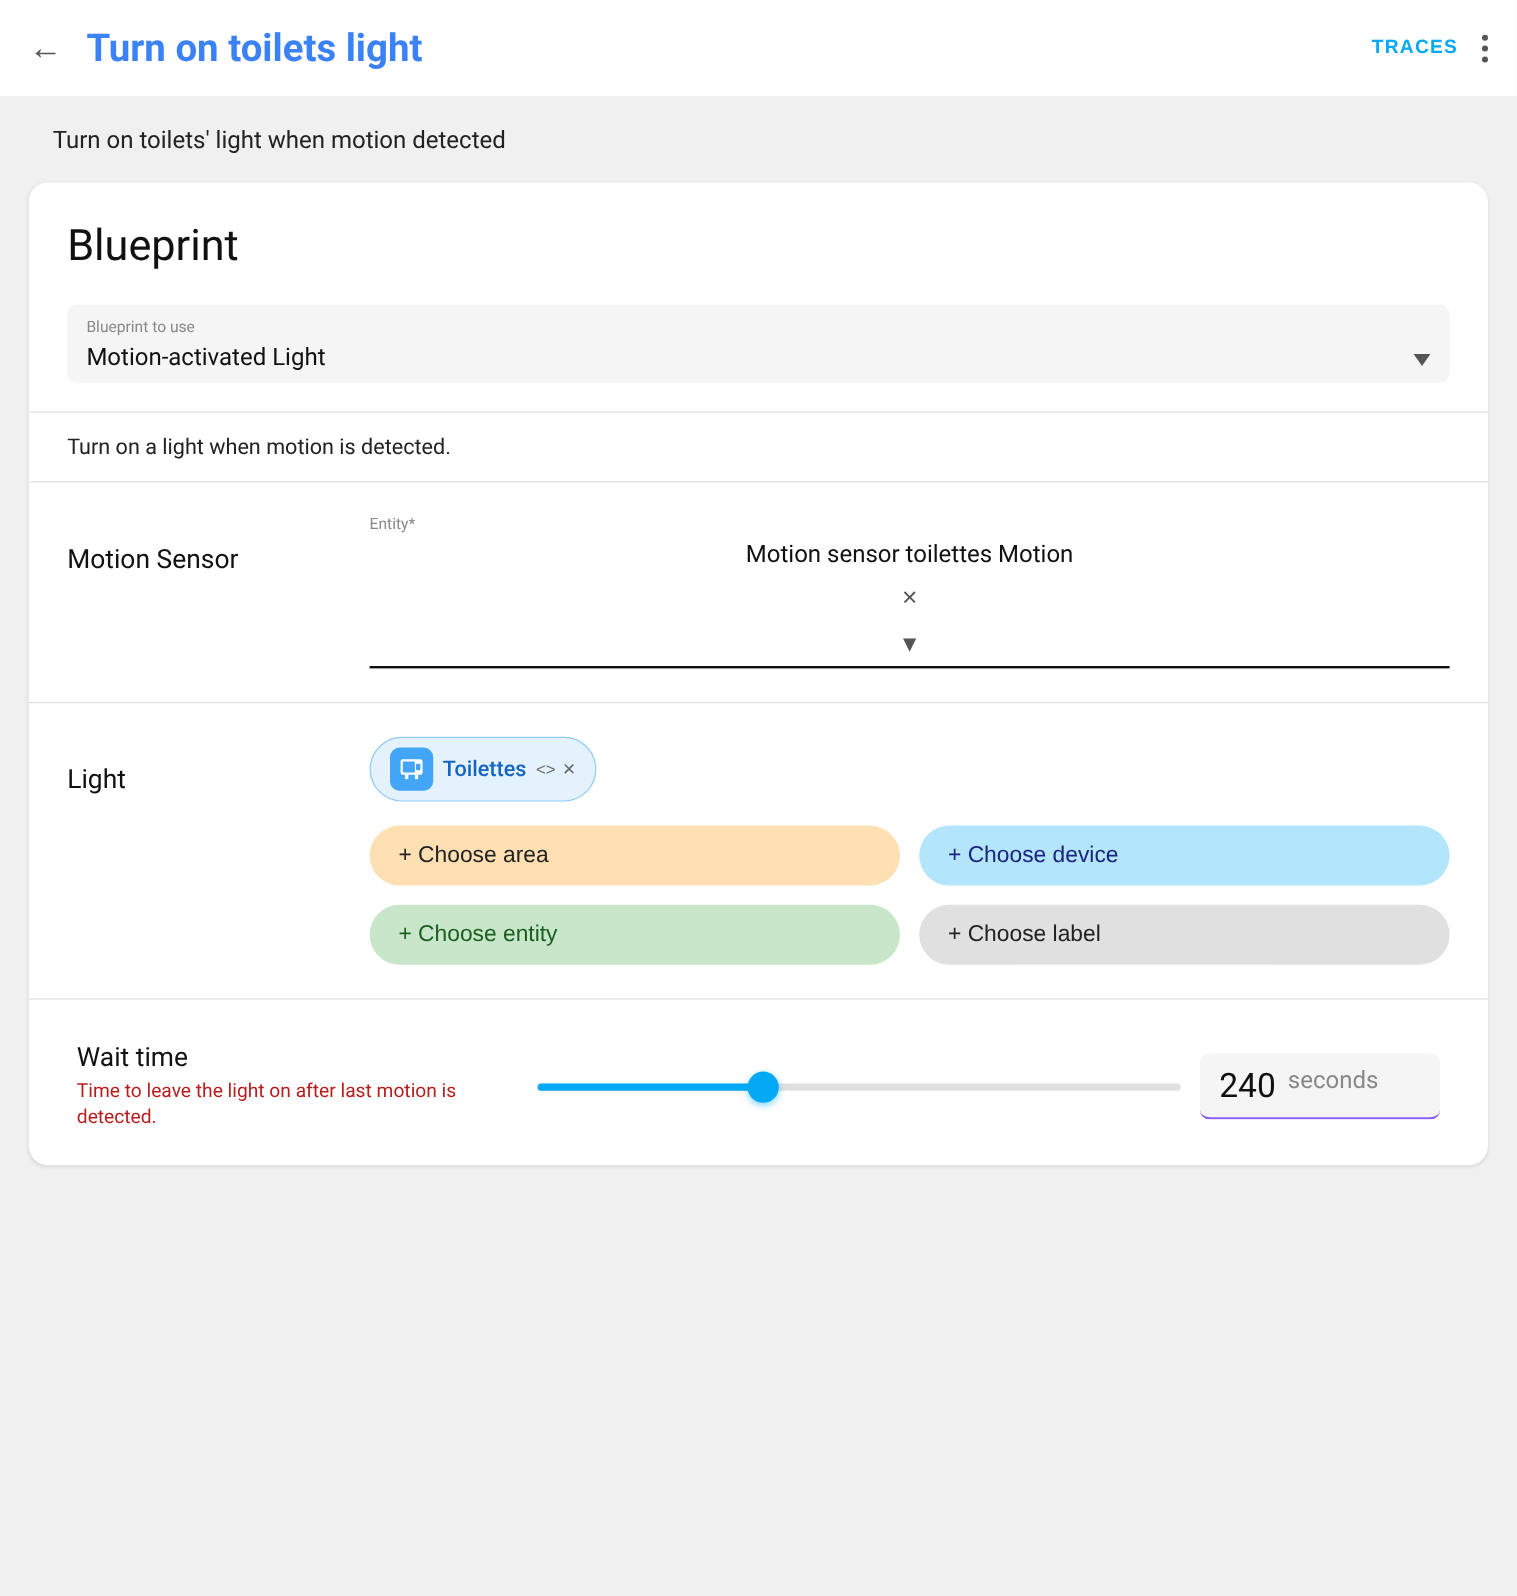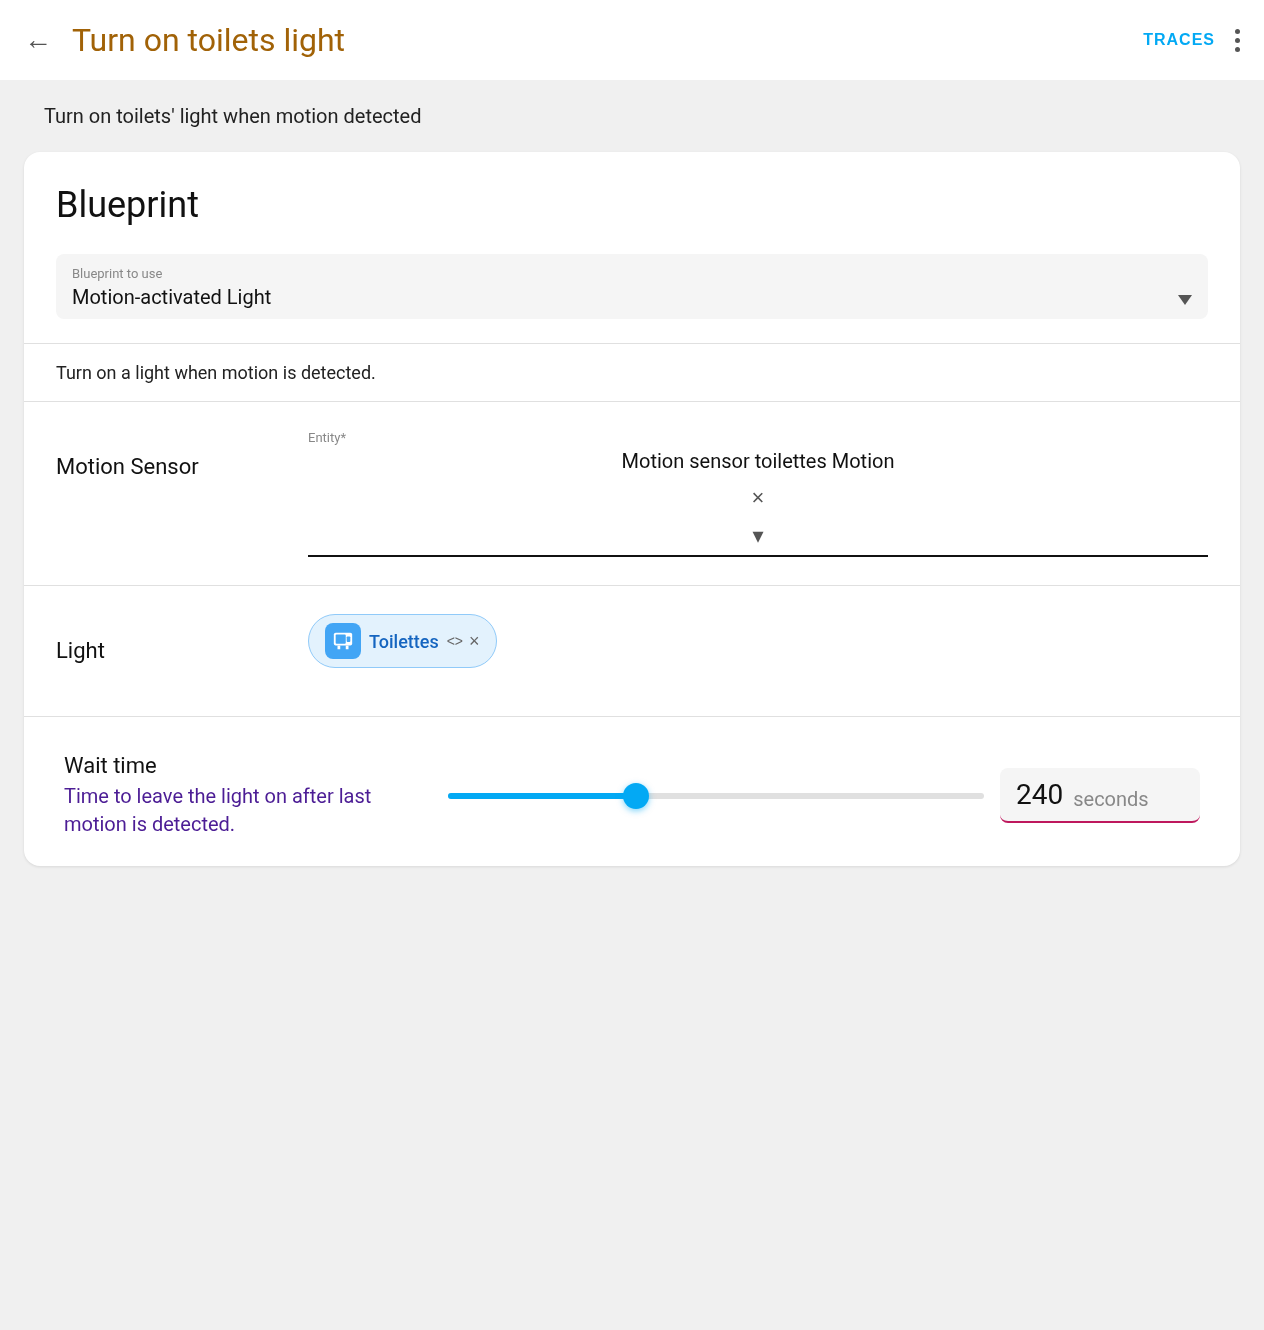--- a/index.html
+++ b/index.html
@@ -26,22 +26,22 @@
       cursor: pointer;
       color: #555;
       font-size: 28px;
       margin-right: 20px;
       display: flex;
       align-items: center;
     }
 
     .page-title {
       font-size: 32px;
-      font-weight: 400;
-      color: #a16207;
+      font-weight: 700;
+      color: #3b82f6;
       flex: 1;
     }
 
     .traces-btn {
       background: none;
       border: none;
       cursor: pointer;
       color: #03a9f4;
       font-size: 16px;
       font-weight: 700;
@@ -272,22 +272,22 @@
     }
 
     .wait-title {
       font-size: 22px;
       font-weight: 400;
       color: #111;
       margin-bottom: 4px;
     }
 
     .wait-desc {
-      font-size: 20px;
-      color: #4c1d95;
+      font-size: 16px;
+      color: #b91c1c;
       line-height: 1.4;
       max-width: 360px;
     }
 
     .wait-row {
       display: flex;
       align-items: center;
       gap: 24px;
       margin-top: 8px;
     }
@@ -331,24 +331,24 @@
       background: #03a9f4;
       border-radius: 50%;
       box-shadow: 0 2px 6px rgba(3,169,244,0.5);
     }
 
     .wait-value-box {
       background: #f5f5f5;
       border-radius: 8px;
       padding: 10px 16px;
       display: flex;
-      align-items: flex-end;
+      align-items: flex-start;
       gap: 10px;
       min-width: 200px;
-      border-bottom: 2px solid #be185d;
+      border-bottom: 2px solid #8b5cf6;
     }
 
     .wait-number {
       font-size: 28px;
       font-weight: 400;
       color: #111;
     }
 
     .wait-unit {
       font-size: 20px;
@@ -430,20 +430,26 @@
             </svg>
           </div>
           <span>Toilettes</span>
           <div class="chip-actions">
             <button style="background:none;border:none;color:#666;cursor:pointer;font-size:14px;">&lt;&gt;</button>
             <button style="background:none;border:none;color:#666;cursor:pointer;font-size:18px;">×</button>
           </div>
         </div>
       </div>
 
+      <div class="action-buttons">
+        <button class="action-btn btn-area">+ Choose area</button>
+        <button class="action-btn btn-device">+ Choose device</button>
+        <button class="action-btn btn-entity">+ Choose entity</button>
+        <button class="action-btn btn-label">+ Choose label</button>
+      </div>
 
     </div>
   </div>
 
   <div class="wait-section">
     <div class="wait-row">
       <div class="wait-left">
         <div class="wait-title">Wait time</div>
         <div class="wait-desc">Time to leave the light on after last motion is detected.</div>
       </div>

